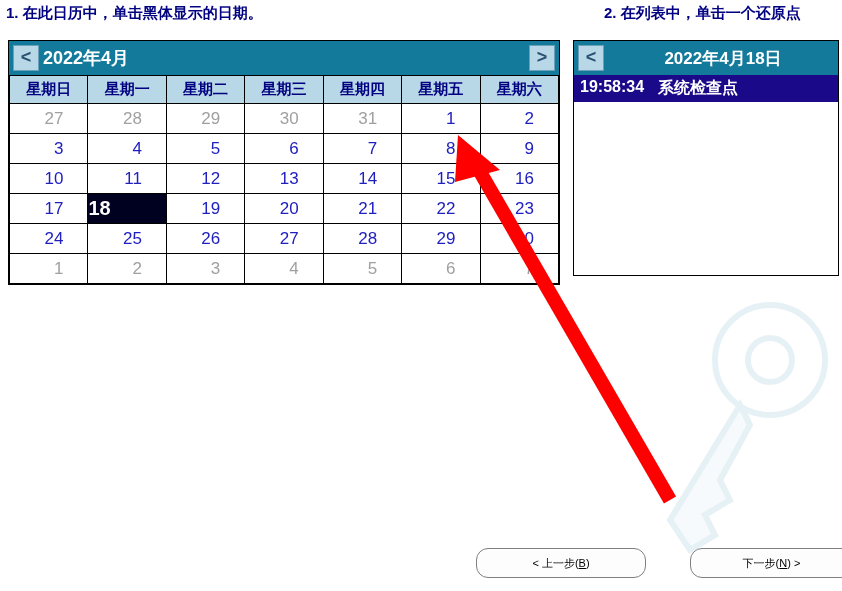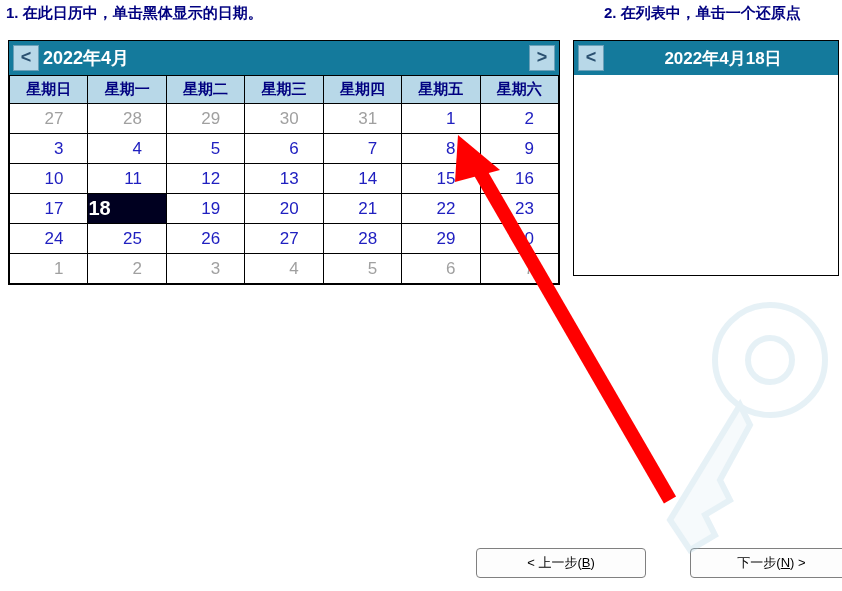--- a/index.html
+++ b/index.html
@@ -142,24 +142,24 @@
   }
 
   
   .btn {
     position: absolute;
     top: 548px;
     height: 30px;
     width: 170px;
     background: #fdfdfd;
     border: 1px solid #808080;
-    border-radius: 4px;
+    border-radius: 12px;
     text-align: center;
     line-height: 28px;
-    font-size: 13px;
+    font-size: 11px;
     cursor: pointer;
   }
   #btn-prev { left: 476px; }
   #btn-next { left: 690px; width: 163px; }
 
   .underline { text-decoration: underline; }
 
   
   .bg-key {
     position: absolute;
@@ -258,20 +258,26 @@
         </tr>
       </tbody>
   </table>
 </div>
 
 <div class="list-wrap">
   <div class="list-header">
     <div class="list-nav">&lt;</div>
     <div class="list-title">2022年4月18日</div>
   </div>
+  <div class="list-body" id="list-body">
+      <div class="list-item">
+        <span>19:58:34</span>
+        <span>系统检查点</span>
+      </div>
+    </div>
 </div>
 
 <div id="btn-prev" class="btn">
   <span>&lt; 上一步(</span><span class="underline">B</span><span>)</span>
 </div>
 <div id="btn-next" class="btn">
   <span>下一步(</span><span class="underline">N</span><span>) &gt;</span>
 </div>
 
 <svg class="bg-key" width="260" height="300" viewBox="0 0 260 300">

